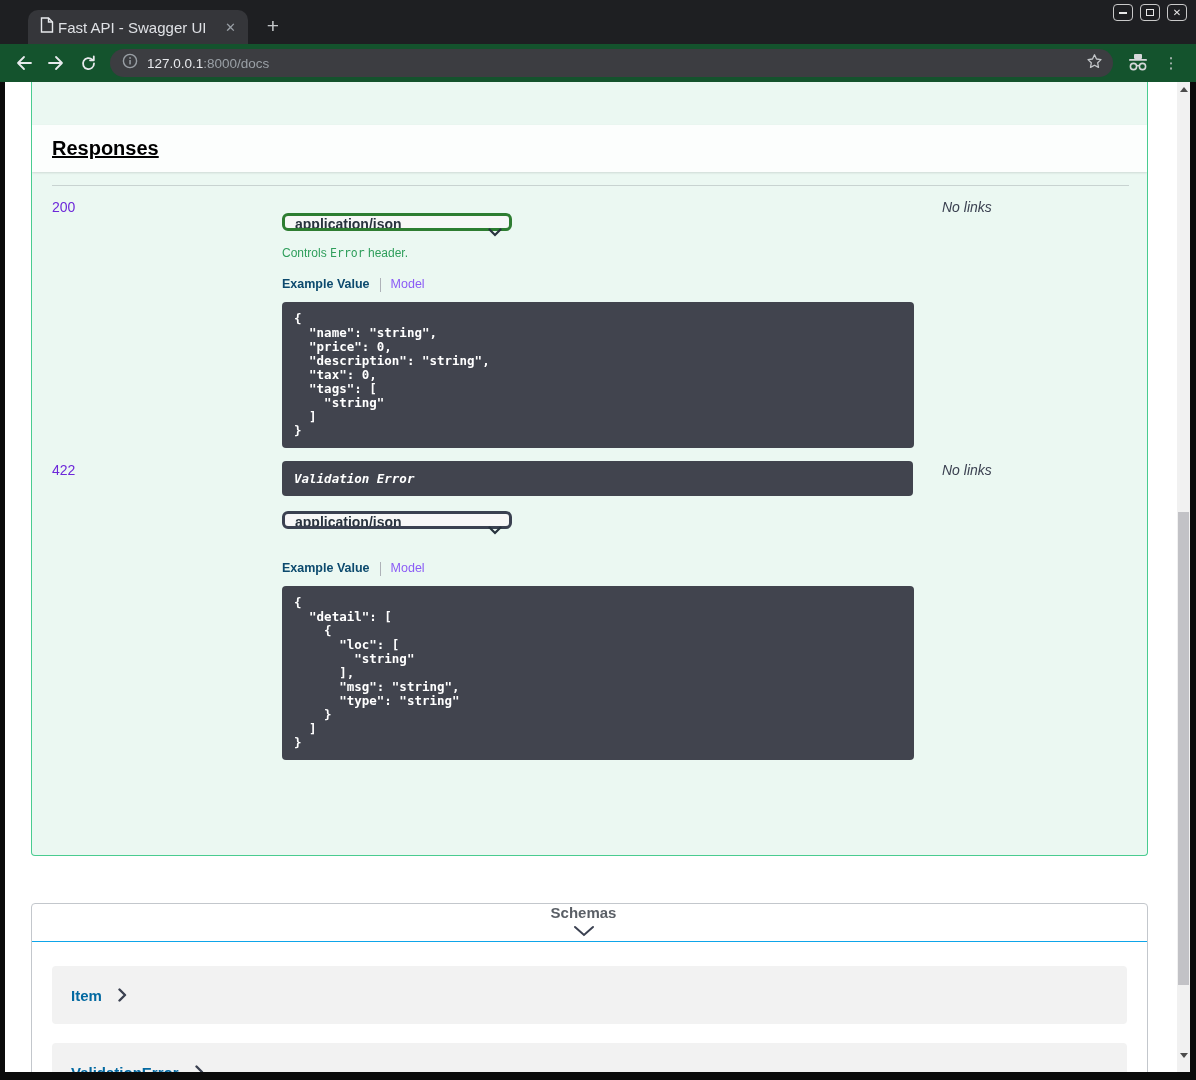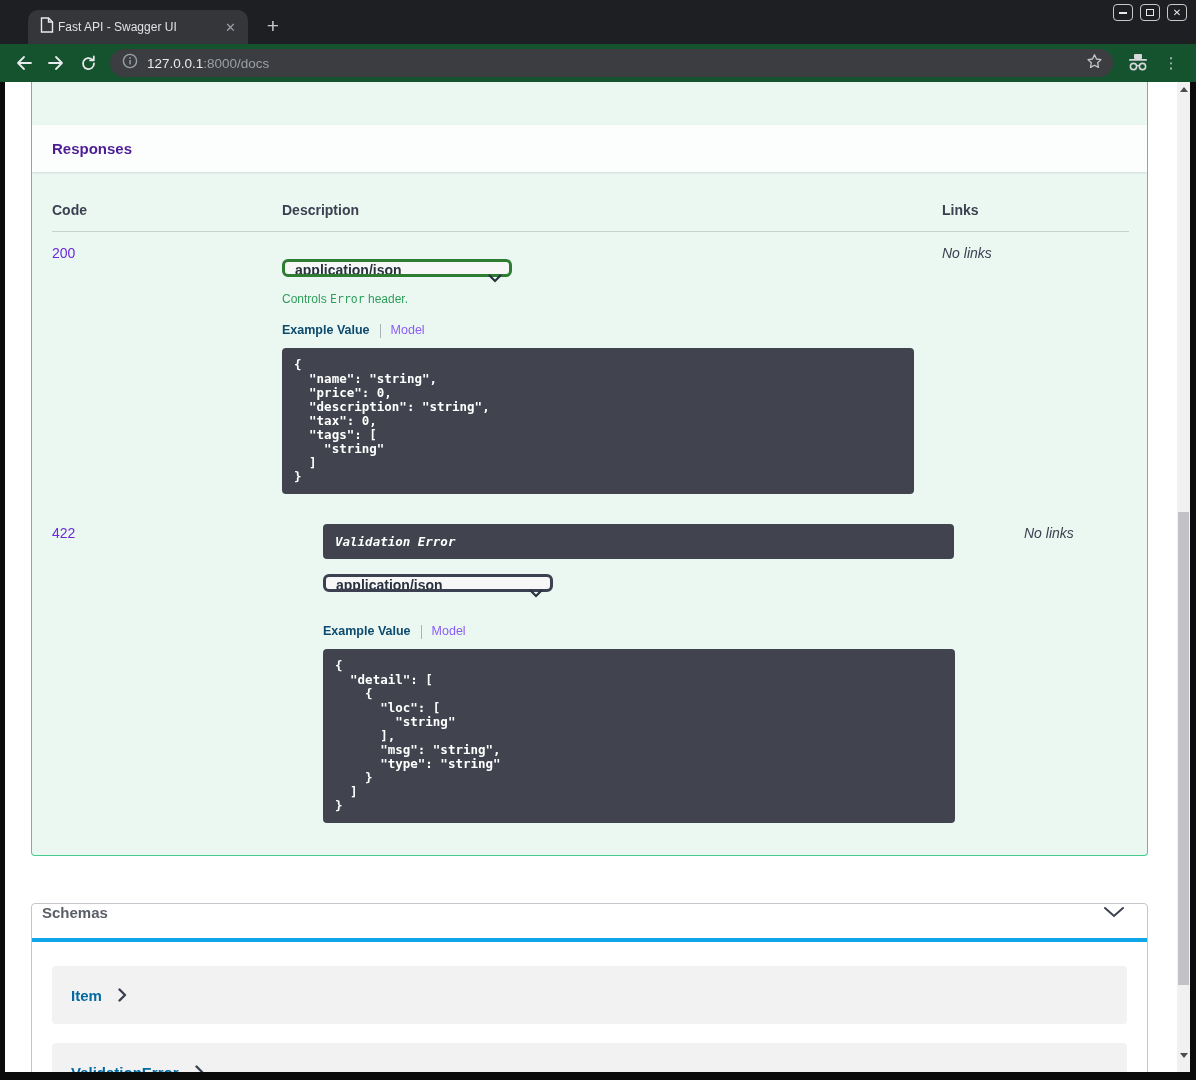--- a/index.html
+++ b/index.html
@@ -3,21 +3,21 @@
 <meta charset="utf-8">
 <style>
   * { margin:0; padding:0; box-sizing:border-box; }
   body { font-family:"Liberation Sans", sans-serif; background:#000; }
   .win { position:relative; width:1196px; height:1080px; background:#fff; overflow:hidden; }
 
   
   .titlebar { position:absolute; top:0; left:0; width:1196px; height:44px; background:#1e1f22; }
   .tab { position:absolute; left:28px; top:10px; width:220px; height:34px; background:#35363a;
          border-radius:10px 10px 0 0; display:flex; align-items:center; padding:0 8px 0 12px; }
-  .tab-title { flex:1; font-size:12px; color:#dfe1e5; margin-left:4px; white-space:nowrap; overflow:hidden; }
+  .tab-title { flex:1; font-size:15px; color:#dfe1e5; margin-left:4px; white-space:nowrap; overflow:hidden; }
   .tab-close { color:#9aa0a6; font-size:13px; padding:0 4px; cursor:default; }
   .new-tab { position:absolute; left:258px; top:12px; width:30px; height:28px; color:#c3c6c9;
              font-size:21px; font-weight:300; display:flex; align-items:center; justify-content:center; }
   .win-controls { position:absolute; right:9px; top:4px; display:flex; gap:7px; }
   .wc { width:20px; height:17px; border:1px solid #c9c9c9; border-radius:4px; display:flex;
         align-items:center; justify-content:center; color:#e8e8e8; font-size:10px; }
   .wc-min-bar { width:8px; height:2px; background:#e8e8e8; }
   .wc-max-box { width:8px; height:7px; border:1.5px solid #e8e8e8; }
 
   
@@ -45,21 +45,21 @@
 
   
   .viewport { position:absolute; left:5px; top:82px; width:1172px; height:998px; background:#fff; overflow:hidden; }
 
   
   .opblock { position:absolute; left:26px; top:0; width:1117px; height:774px; background:#ebf8f2;
              border:1px solid #49cc90; border-top:none; border-radius:0 0 4px 4px; overflow:hidden; }
   .section-header { position:absolute; left:0; top:43px; width:100%; height:47px;
                     background:rgba(255,255,255,.85); box-shadow:0 1px 2px rgba(0,0,0,.12);
                     display:flex; align-items:center; padding-left:20px; }
-  .section-title { font-size:15px; font-weight:bold; color:#4c1d95; }
+  .section-title { font-size:20px; font-weight:bold; color:#000000;text-decoration:underline; }
 
   .resp-table { position:absolute; left:20px; top:90px; width:1077px; }
   .resp-heads { display:flex; padding-top:30px; font-size:14px; font-weight:bold; color:#3b4151; line-height:16px; }
   .col-code { width:230px; } .col-desc { width:660px; } .col-links { flex:1; }
   .resp-divider { height:1px; background:rgba(59,65,81,.2); margin-top:13px; }
 
   .resp-row { display:flex; }
   .cell-code { width:230px; font-size:14px; color:#6d28d9; padding-top:13px; }
   .cell-desc { width:660px; padding-top:12px; }
   .cell-links { flex:1; font-size:14px; font-style:italic; color:#3b4151; padding-top:13px; }
@@ -81,22 +81,22 @@
   .tab-active { font-weight:bold; color:#0c4a6e; }
   .tab-sep { width:1px; height:14px; background:#aeb2b8; margin:0 10px; }
   .tab-inactive { color:#8b5cf6; }
   pre.example { margin:10px 0 0; width:632px; background:#41444e; border-radius:4px; color:#fff;
                 font-family:"DejaVu Sans Mono", monospace; font-size:12.5px; line-height:14px;
                 font-weight:bold; padding:10px 12px; }
 
   
   .schemas { position:absolute; left:26px; top:821px; width:1117px; height:177px; background:#fff;
              border:1px solid #c3c7cc; border-radius:4px; overflow:hidden; }
-  .schemas-header { height:38px; border-bottom:4px solid #0ea5e9; display:flex; 
-                    padding:0 22px 0 10px; }
+  .schemas-header { height:38px; border-bottom:1px solid #0ea5e9; display:flex; align-items:center;
+                    padding:0 22px 0 10px;flex-direction:column; }
   .schemas-title { flex:1; font-size:15px; font-weight:bold; color:#5a5f66; }
   .models { padding:24px 20px 0 20px; }
   .model-card { height:58px; background:#f2f2f2; border-radius:4px; display:flex; align-items:center;
                 padding-left:19px; }
   .model-card + .model-card { margin-top:19px; }
   .model-name { font-size:15px; font-weight:bold; color:#0369a1; }
   .model-arrow { margin-left:16px; display:flex; align-items:center; }
 </style>
 </head>
 <body>
@@ -171,25 +171,20 @@
   </div>
 
   <div class="viewport">
 
     <div class="opblock">
       <div class="section-header">
         <span class="section-title">Responses</span>
       </div>
 
       <div class="resp-table">
-        <div class="resp-heads">
-          <div class="col-code">Code</div>
-          <div class="col-desc">Description</div>
-          <div class="col-links">Links</div>
-        </div>
         <div class="resp-divider"></div>
 
         <div class="resp-row">
           <div class="cell-code">200</div>
           <div class="cell-desc">
             <div class="select-wrap">
               <select class="ct-select border-green">
                 <option>application/json</option>
               </select>
               <span class="sel-chev">
@@ -214,21 +209,21 @@
   "description": "string",
   "tax": 0,
   "tags": [
     "string"
   ]
 }</pre>
           </div>
           <div class="cell-links">No links</div>
         </div>
 
-        <div class="resp-row" style="padding-top:18px;gap:41px;">
+        <div class="resp-row" style="padding-top:1px;">
           <div class="cell-code">422</div>
           <div class="cell-desc">
             <div class="md-box">Validation Error</div>
             <div class="select-wrap">
               <select class="ct-select border-dark">
                 <option>application/json</option>
               </select>
               <span class="sel-chev">
                 <svg width="14" height="9" viewBox="0 0 14 9">
                     <polyline points="1.5,1.5 7,7 12.5,1.5" fill="none" stroke="#28323e" stroke-width="2.2" stroke-linecap="round"></polyline>

